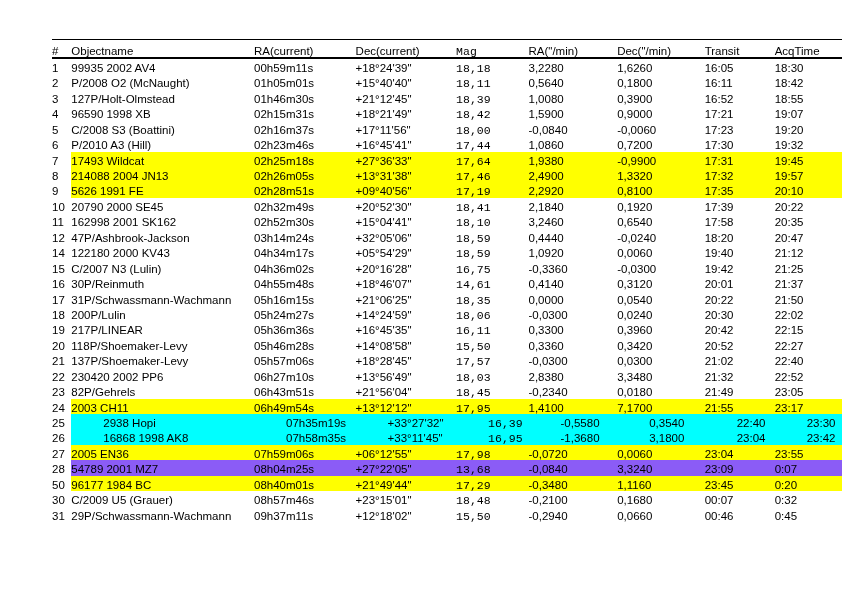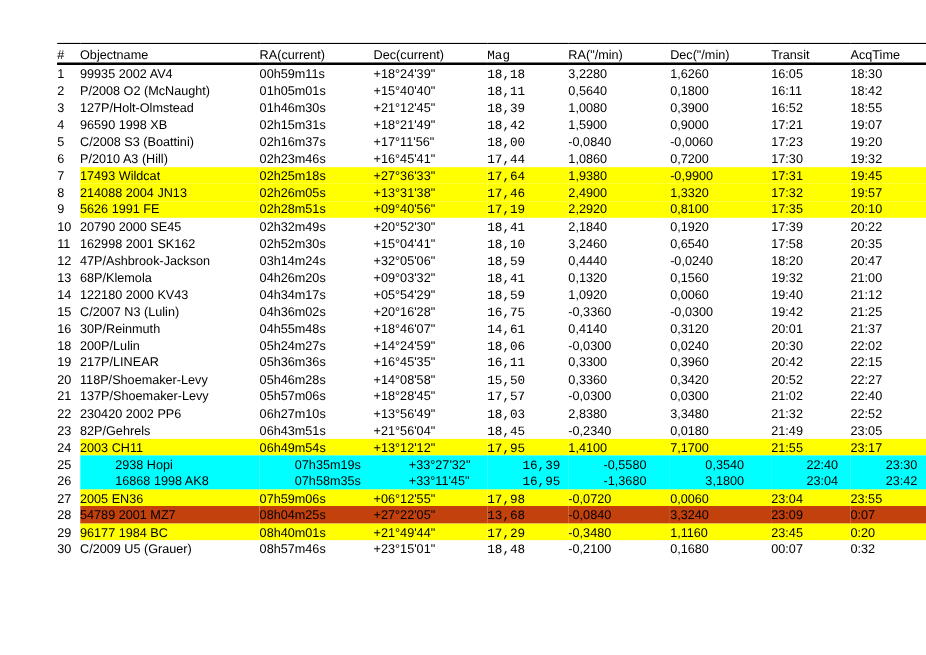--- a/index.html
+++ b/index.html
@@ -62,21 +62,21 @@
   .c-dec      { width: 93px;  padding-left: 1px; }
   .c-mag      { width: 52px;  padding-left: 1px; font-family: Liberation Mono, monospace; }
   .c-ramin    { width: 91px;  padding-left: 1px; }
   .c-decmin   { width: 95px;  padding-left: 1px; }
   .c-transit  { width: 56px;  padding-left: 1px; }
   .c-acq      { width: 48px;  padding-left: 1px; }
 
   
   tr.hl-yellow td.hi { background: #FFFF00; }
   tr.hl-cyan   td.hi { background: #00FFFF; padding-left: 32px; }
-  tr.hl-orange td.hi { background: #c2410c; }
+  tr.hl-orange td.hi { background: #8b5cf6; }
 </style>
 </head>
 <body>
 
 <div id="sheet">
   <table class="obj-table">
     <thead>
       <tr class="head-row">
         <th class="c-num">#</th>
         <th class="c-name">Objectname</th>
@@ -216,31 +216,20 @@
           <td class="c-name">47P/Ashbrook-Jackson</td>
           <td class="c-ra">03h14m24s</td>
           <td class="c-dec">+32°05'06"</td>
           <td class="c-mag">18,59</td>
           <td class="c-ramin">0,4440</td>
           <td class="c-decmin">-0,0240</td>
           <td class="c-transit">18:20</td>
           <td class="c-acq">20:47</td>
         </tr>
         <tr>
-          <td class="c-num">13</td>
-          <td class="c-name">68P/Klemola</td>
-          <td class="c-ra">04h26m20s</td>
-          <td class="c-dec">+09°03'32"</td>
-          <td class="c-mag">18,41</td>
-          <td class="c-ramin">0,1320</td>
-          <td class="c-decmin">0,1560</td>
-          <td class="c-transit">19:32</td>
-          <td class="c-acq">21:00</td>
-        </tr>
-        <tr>
           <td class="c-num">14</td>
           <td class="c-name">122180 2000 KV43</td>
           <td class="c-ra">04h34m17s</td>
           <td class="c-dec">+05°54'29"</td>
           <td class="c-mag">18,59</td>
           <td class="c-ramin">1,0920</td>
           <td class="c-decmin">0,0060</td>
           <td class="c-transit">19:40</td>
           <td class="c-acq">21:12</td>
         </tr>
@@ -258,20 +247,31 @@
         <tr>
           <td class="c-num">16</td>
           <td class="c-name">30P/Reinmuth</td>
           <td class="c-ra">04h55m48s</td>
           <td class="c-dec">+18°46'07"</td>
           <td class="c-mag">14,61</td>
           <td class="c-ramin">0,4140</td>
           <td class="c-decmin">0,3120</td>
           <td class="c-transit">20:01</td>
           <td class="c-acq">21:37</td>
+        </tr>
+        <tr>
+          <td class="c-num">17</td>
+          <td class="c-name">31P/Schwassmann-Wachmann</td>
+          <td class="c-ra">05h16m15s</td>
+          <td class="c-dec">+21°06'25"</td>
+          <td class="c-mag">18,35</td>
+          <td class="c-ramin">0,0000</td>
+          <td class="c-decmin">0,0540</td>
+          <td class="c-transit">20:22</td>
+          <td class="c-acq">21:50</td>
         </tr>
         <tr>
           <td class="c-num">18</td>
           <td class="c-name">200P/Lulin</td>
           <td class="c-ra">05h24m27s</td>
           <td class="c-dec">+14°24'59"</td>
           <td class="c-mag">18,06</td>
           <td class="c-ramin">-0,0300</td>
           <td class="c-decmin">0,0240</td>
           <td class="c-transit">20:30</td>
@@ -381,36 +381,47 @@
           <td class="c-name hi">54789 2001 MZ7</td>
           <td class="c-ra hi">08h04m25s</td>
           <td class="c-dec hi">+27°22'05"</td>
           <td class="c-mag hi">13,68</td>
           <td class="c-ramin hi">-0,0840</td>
           <td class="c-decmin hi">3,3240</td>
           <td class="c-transit hi">23:09</td>
           <td class="c-acq hi">0:07</td>
         </tr>
         <tr class="hl-yellow">
-          <td class="c-num">29</td>
+          <td class="c-num">50</td>
           <td class="c-name hi">96177 1984 BC</td>
           <td class="c-ra hi">08h40m01s</td>
           <td class="c-dec hi">+21°49'44"</td>
           <td class="c-mag hi">17,29</td>
           <td class="c-ramin hi">-0,3480</td>
           <td class="c-decmin hi">1,1160</td>
           <td class="c-transit hi">23:45</td>
           <td class="c-acq hi">0:20</td>
         </tr>
         <tr>
           <td class="c-num">30</td>
           <td class="c-name">C/2009 U5 (Grauer)</td>
           <td class="c-ra">08h57m46s</td>
           <td class="c-dec">+23°15'01"</td>
           <td class="c-mag">18,48</td>
           <td class="c-ramin">-0,2100</td>
           <td class="c-decmin">0,1680</td>
           <td class="c-transit">00:07</td>
           <td class="c-acq">0:32</td>
         </tr>
+        <tr>
+          <td class="c-num">31</td>
+          <td class="c-name">29P/Schwassmann-Wachmann</td>
+          <td class="c-ra">09h37m11s</td>
+          <td class="c-dec">+12°18'02"</td>
+          <td class="c-mag">15,50</td>
+          <td class="c-ramin">-0,2940</td>
+          <td class="c-decmin">0,0660</td>
+          <td class="c-transit">00:46</td>
+          <td class="c-acq">0:45</td>
+        </tr>
       </tbody>
   </table>
 </div>
 
 </body></html>

